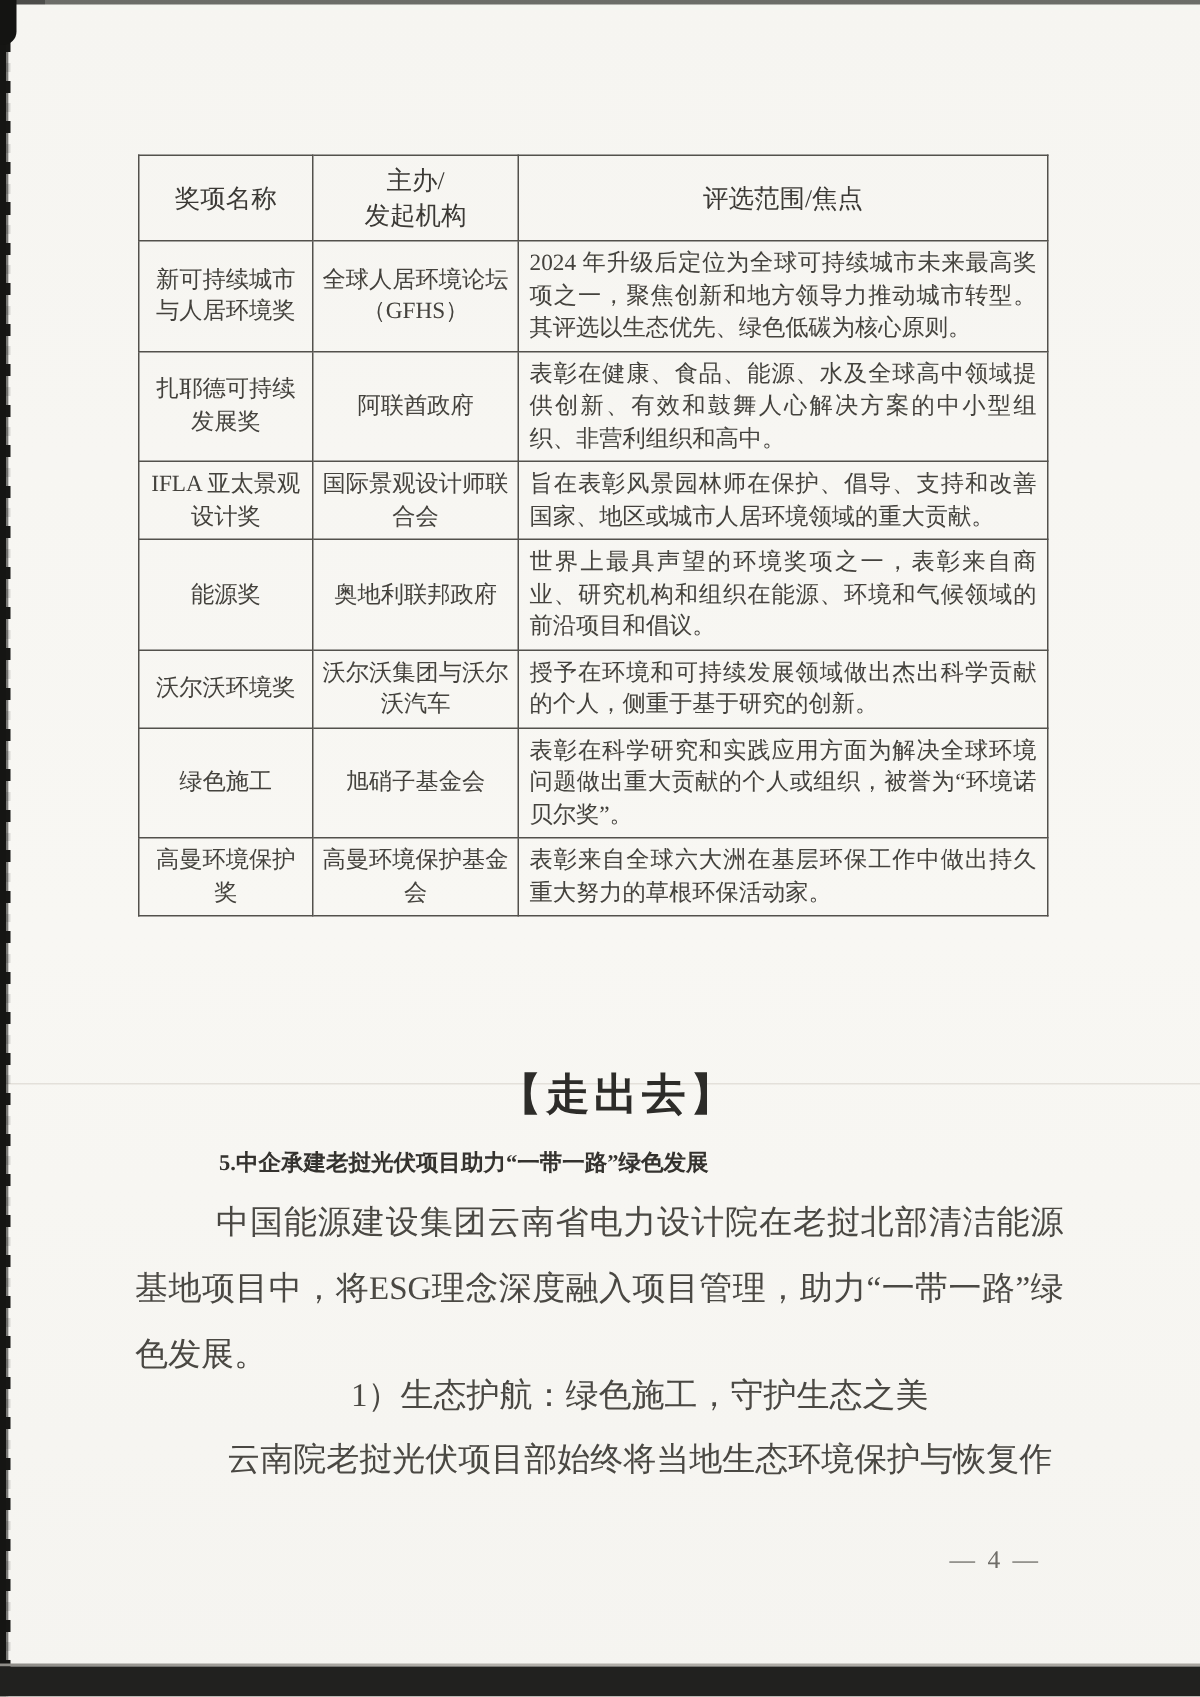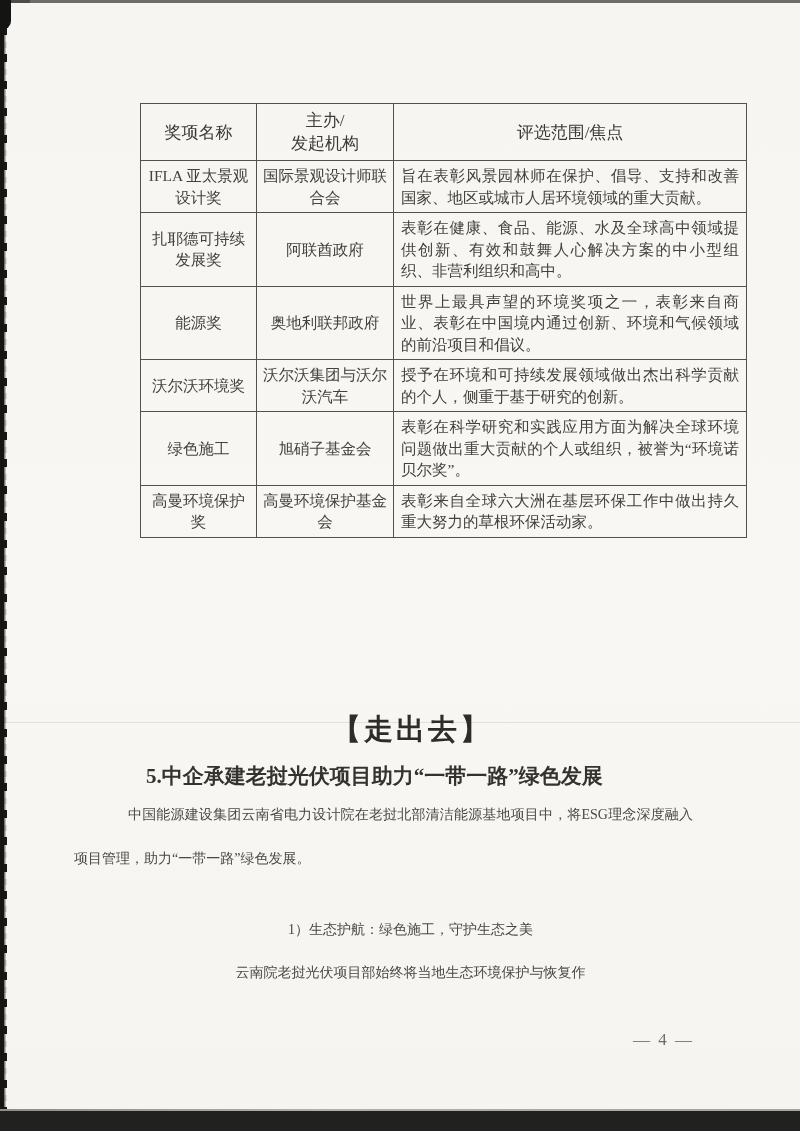--- a/index.html
+++ b/index.html
@@ -44,21 +44,20 @@
   .scan-line {
     position:absolute; top:722px; left:0; width:100%; height:1px;
     background:#e3e0da;
   }
 
   
   table.award-table {
     position:absolute; left:92px; top:103px; width:606px;
     border-collapse:collapse; table-layout:fixed;
     color:#44423d;
-    margin-left:48px;
   }
   .award-table th, .award-table td {
     border:1.5px solid #53514c;
   }
   .award-table th {
     font-weight:normal; font-size:17px; line-height:23px;
     text-align:center; vertical-align:middle;
     padding:5px 2px; white-space:pre-line; color:#3b3935;
   }
   .award-table td {
@@ -70,25 +69,25 @@
 
   
   .section-heading {
     position:absolute; top:698px; left:0; width:100%;
     margin:12px; text-align:center;
     font-size:29px; font-weight:bold; color:#2d2c29; letter-spacing:3px;
   }
   .article-heading {
     position:absolute; top:760px; left:90px; width:620px;
     margin:0; padding-left:56px; box-sizing:border-box;
-    font-size:21px; font-weight:bold; color:#34322e; line-height:32px;
+    font-size:15px; font-weight:bold; color:#34322e; line-height:32px;
   }
   .body-para {
-    position:absolute; left:74px; width:619px; margin:0;
-    font-size:14px; line-height:44px; color:#4a4843;
+    position:absolute; left:90px; width:619px; margin:0;
+    font-size:22px; line-height:44px; color:#4a4843;
     text-align:justify; text-indent:54px;
   }
   .para-1 { top:793px; }
   .sub-heading { top:908px; text-align:center; }
   .para-2 { top:951px; text-align:center; }
 
   .page-number {
     position:absolute; top:1030px; right:106px;
     font-size:17px; color:#6f6d68; letter-spacing:2px;
   }
@@ -115,33 +114,38 @@
     <thead>
       <tr>
         <th>奖项名称</th>
         <th>主办/
 发起机构</th>
         <th>评选范围/焦点</th>
       </tr>
     </thead>
     <tbody>
         <tr>
-          <td class="award">IFLA 亚太景观设计奖</td>
-          <td class="organizer">国际景观设计师联合会</td>
-          <td class="focus">旨在表彰风景园林师在保护、倡导、支持和改善国家、地区或城市人居环境领域的重大贡献。</td>
+          <td class="award">新可持续城市与人居环境奖</td>
+          <td class="organizer">全球人居环境论坛（GFHS）</td>
+          <td class="focus">2024 年升级后定位为全球可持续城市未来最高奖项之一，聚焦创新和地方领导力推动城市转型。其评选以生态优先、绿色低碳为核心原则。</td>
         </tr>
         <tr>
           <td class="award">扎耶德可持续发展奖</td>
           <td class="organizer">阿联酋政府</td>
           <td class="focus">表彰在健康、食品、能源、水及全球高中领域提供创新、有效和鼓舞人心解决方案的中小型组织、非营利组织和高中。</td>
         </tr>
         <tr>
+          <td class="award">IFLA 亚太景观设计奖</td>
+          <td class="organizer">国际景观设计师联合会</td>
+          <td class="focus">旨在表彰风景园林师在保护、倡导、支持和改善国家、地区或城市人居环境领域的重大贡献。</td>
+        </tr>
+        <tr>
           <td class="award">能源奖</td>
           <td class="organizer">奥地利联邦政府</td>
-          <td class="focus">世界上最具声望的环境奖项之一，表彰来自商业、表彰在中国境内通过创新、环境和气候领域的前沿项目和倡议。</td>
+          <td class="focus">世界上最具声望的环境奖项之一，表彰来自商业、研究机构和组织在能源、环境和气候领域的前沿项目和倡议。</td>
         </tr>
         <tr>
           <td class="award">沃尔沃环境奖</td>
           <td class="organizer">沃尔沃集团与沃尔沃汽车</td>
           <td class="focus">授予在环境和可持续发展领域做出杰出科学贡献的个人，侧重于基于研究的创新。</td>
         </tr>
         <tr>
           <td class="award">绿色施工</td>
           <td class="organizer">旭硝子基金会</td>
           <td class="focus">表彰在科学研究和实践应用方面为解决全球环境问题做出重大贡献的个人或组织，被誉为“环境诺贝尔奖”。</td>

